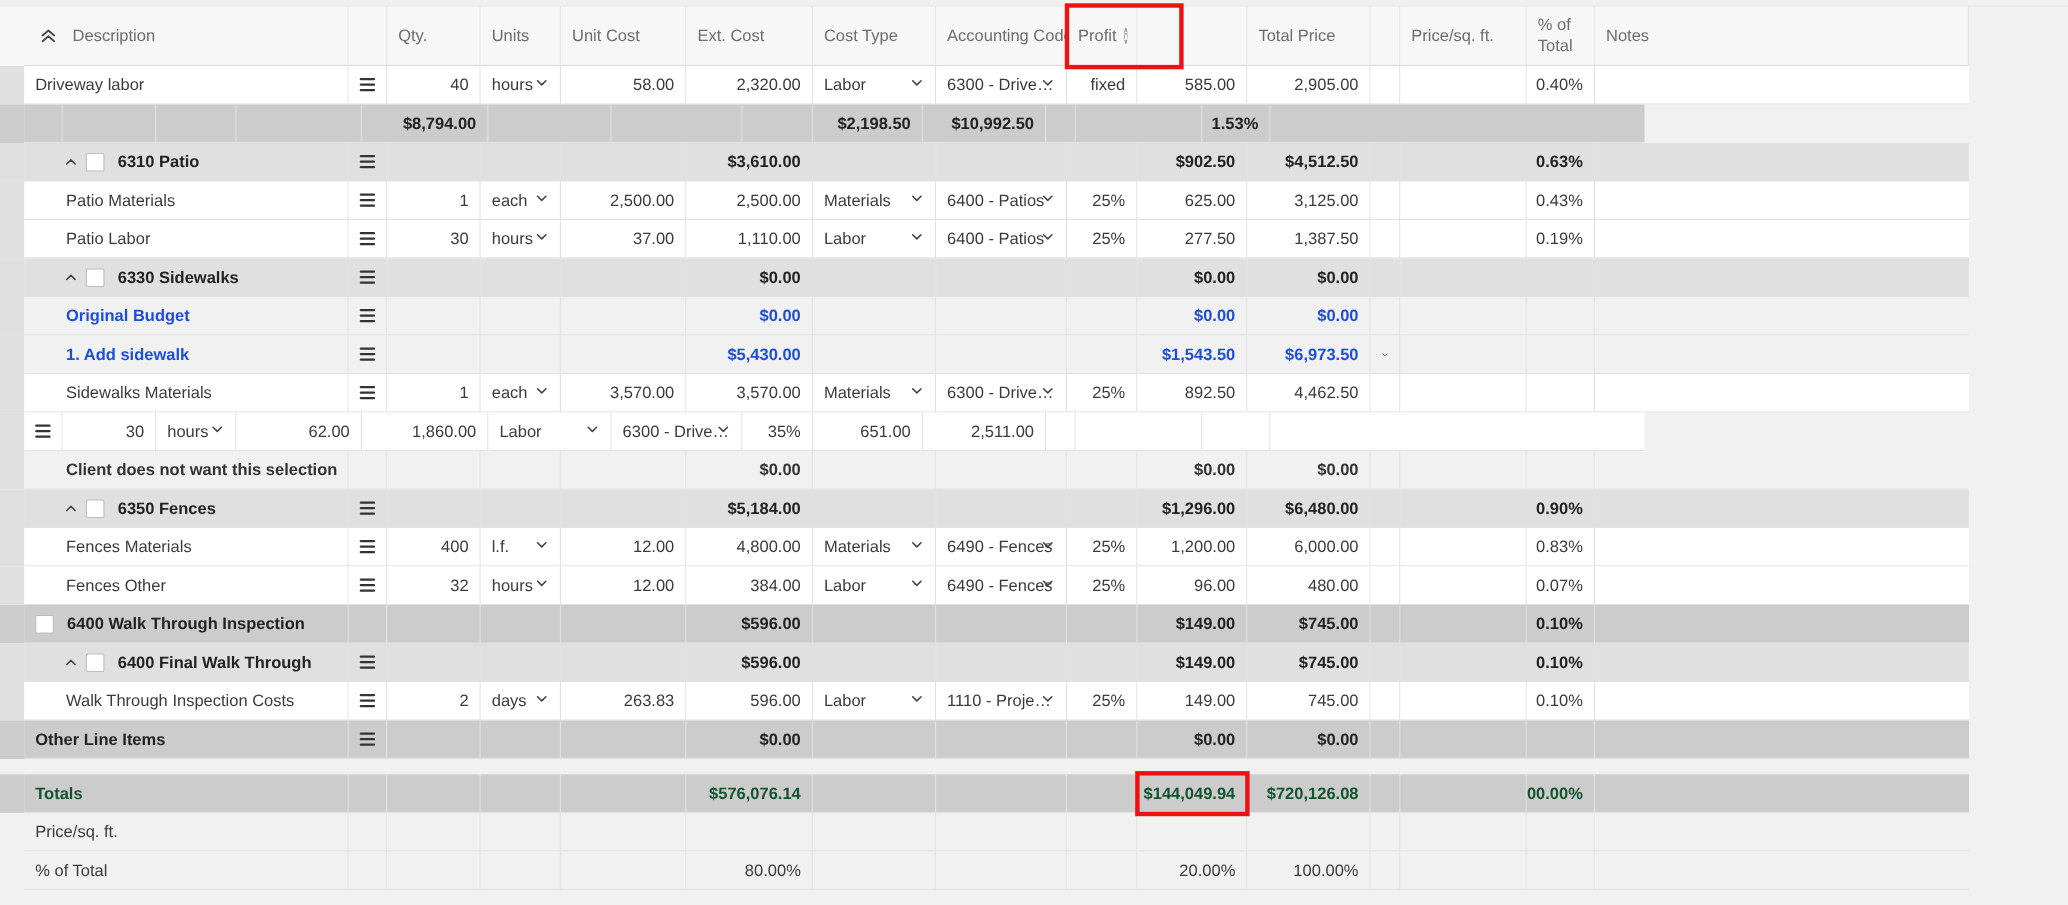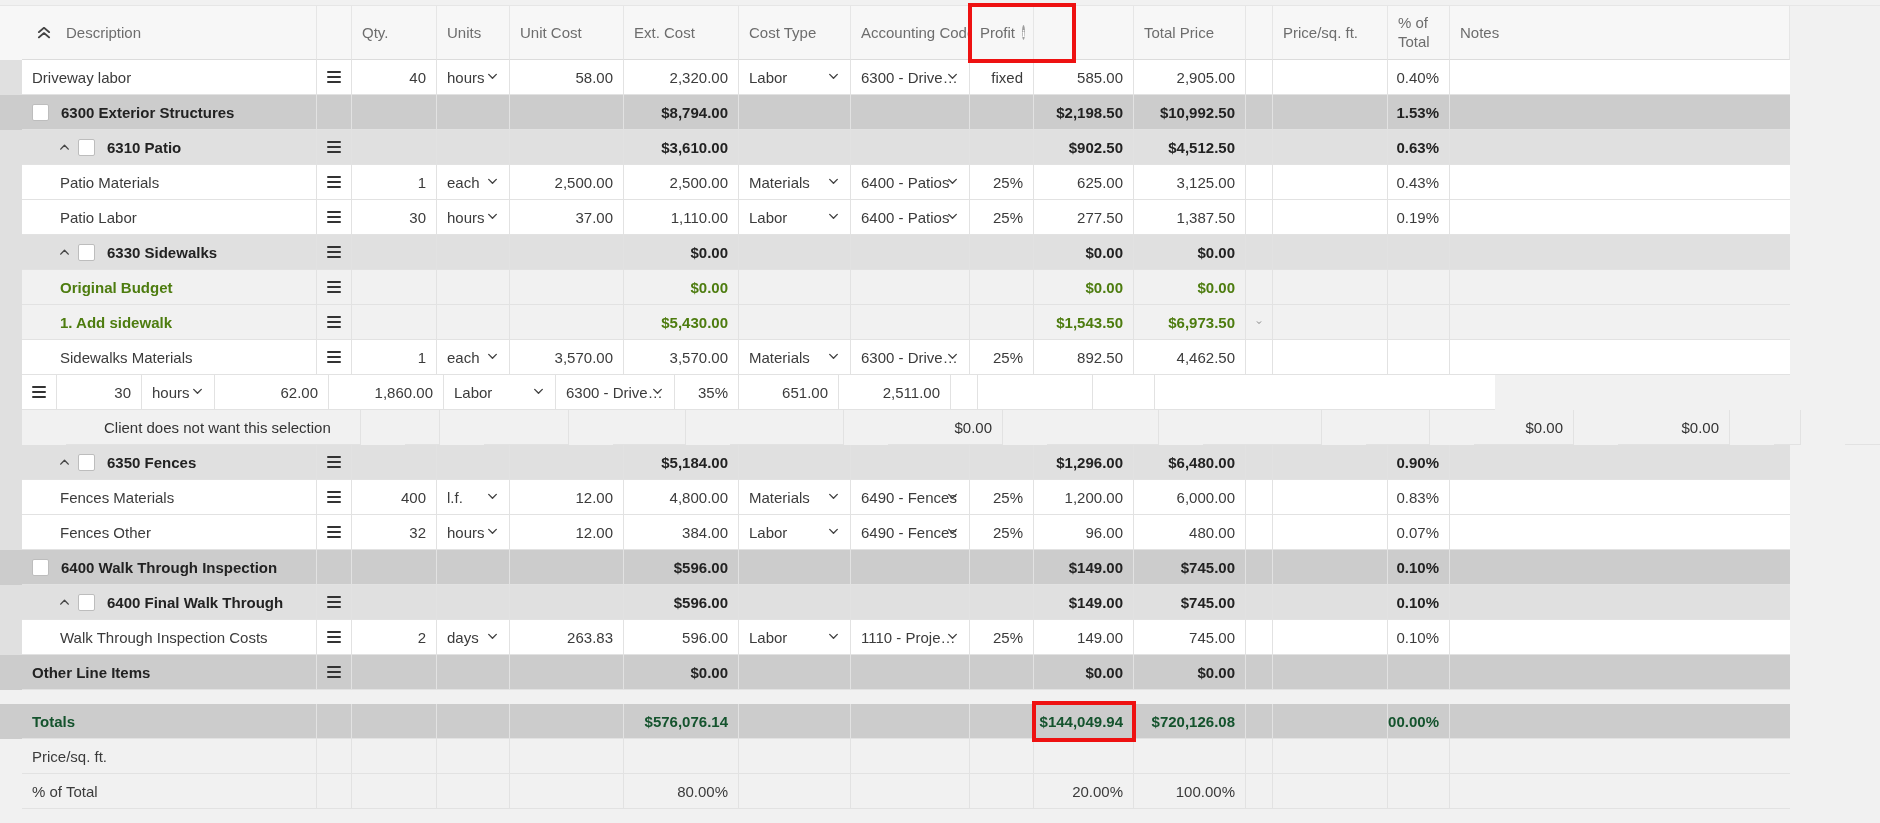--- a/index.html
+++ b/index.html
@@ -66,22 +66,22 @@
 
   .collapse-all{
     display:inline-flex;align-items:center;justify-content:center;
     width:24px;height:24px;margin-right:10px;color:#444;flex:0 0 24px;
   }
 
   
   .r-item .c{background:#ffffff;}
   .r-group1 .c{background:#cccccc;font-weight:bold;color:#222;}
   .r-group2 .c{background:#e0e0e0;font-weight:bold;color:#222;}
-  .r-sub .c{background:#f1f1f1;font-weight:bold;color:#4d7c0f;}
-  .r-sub-plain .c{background:#f1f1f1;font-weight:normal;color:#333;margin-left:44px;}
+  .r-sub .c{background:#f1f1f1;font-weight:bold;color:#1d4ed8;}
+  .r-sub-plain .c{background:#f1f1f1;font-weight:bold;color:#333;}
   .r-totals .c{background:#cccccc;font-weight:bold;color:#14532d;height:35px;}
   .r-foot .c{background:#f1f1f1;height:35px;}
 
   
   .desc-inner{display:flex;align-items:center;width:100%;}
   .ind1{padding-left:0px;}
   .ind2{padding-left:22px;}
   .ind3{padding-left:28px;}
 
   .caret{
@@ -251,26 +251,20 @@
         </div>
         <div class="c w-pct num">
           <span>0.40%</span>
         </div>
         <div class="c w-notes">
           <span></span>
         </div>
       </div>
       <div class="row r-group1">
         <div class="gutter" style="background: rgb(204, 204, 204);"></div>
-        <div class="c w-desc">
-          <div class="desc-inner ind1">
-            <span class="cbox"></span>
-            <span>6300 Exterior Structures</span>
-          </div>
-        </div>
         <div class="c w-menu ctr"></div>
         <div class="c w-qty num">
           <span></span>
         </div>
         <div class="c w-units"></div>
         <div class="c w-unitcost num">
           <span></span>
         </div>
         <div class="c w-extcost num">
           <span>$8,794.00</span>

